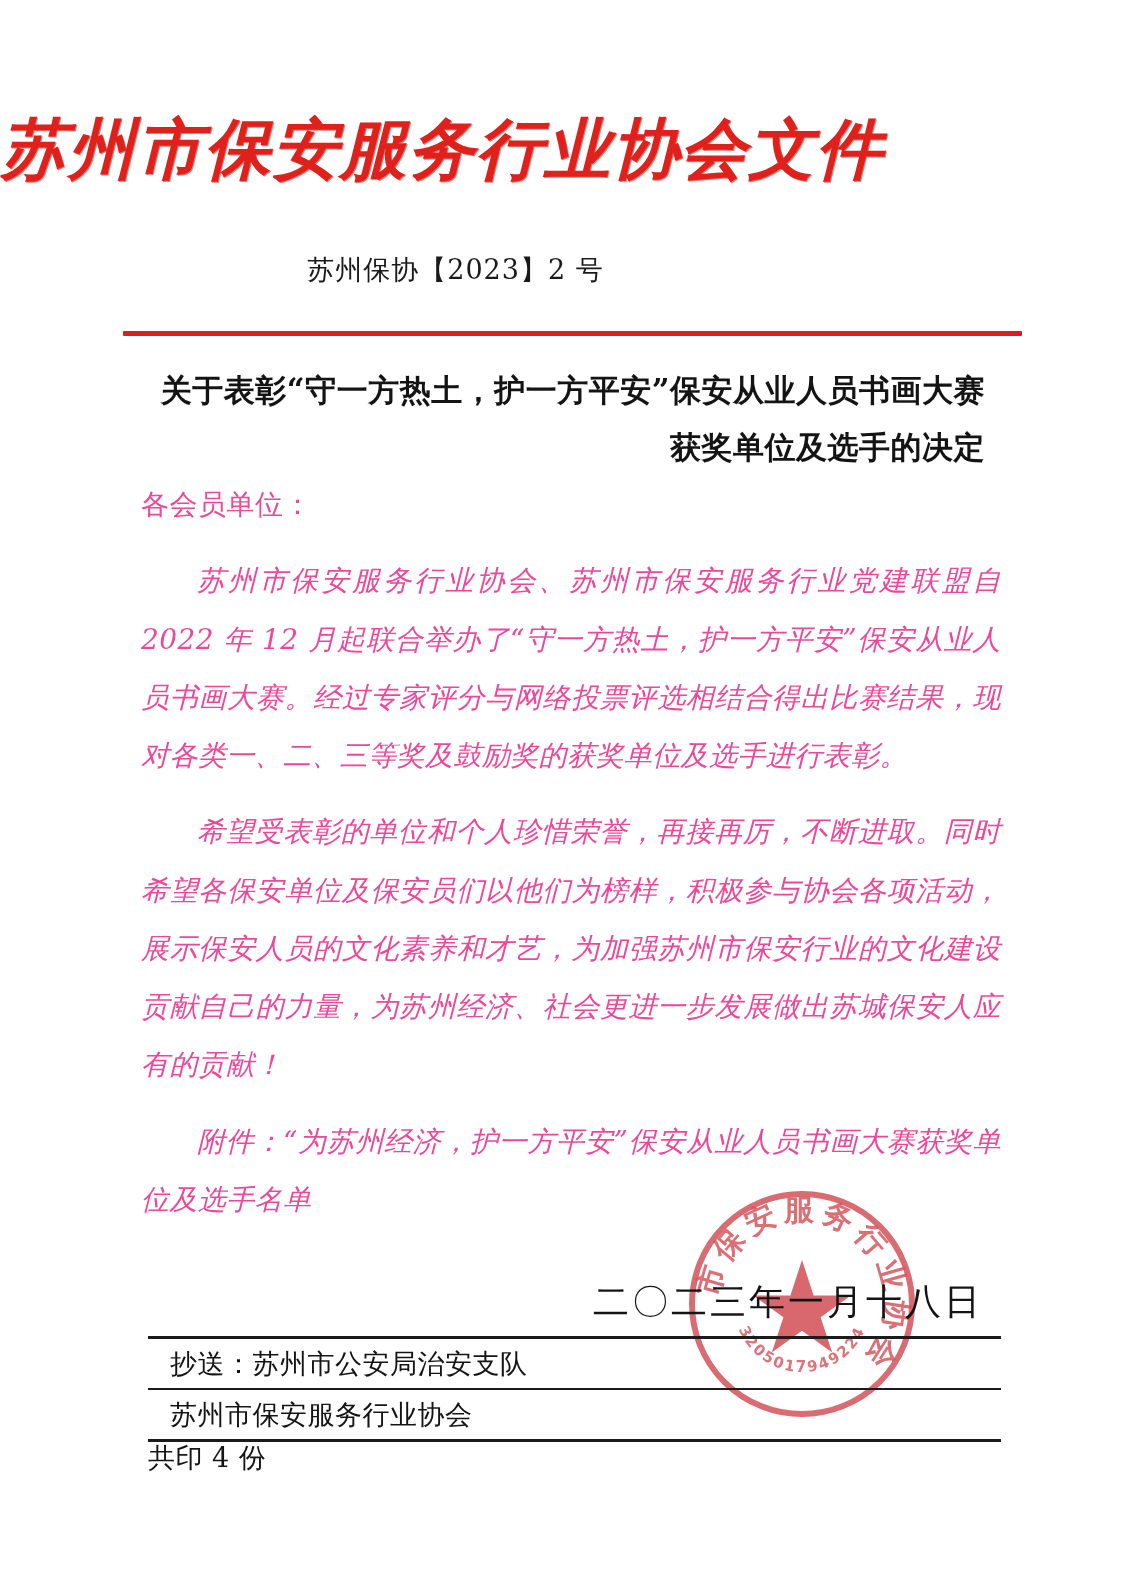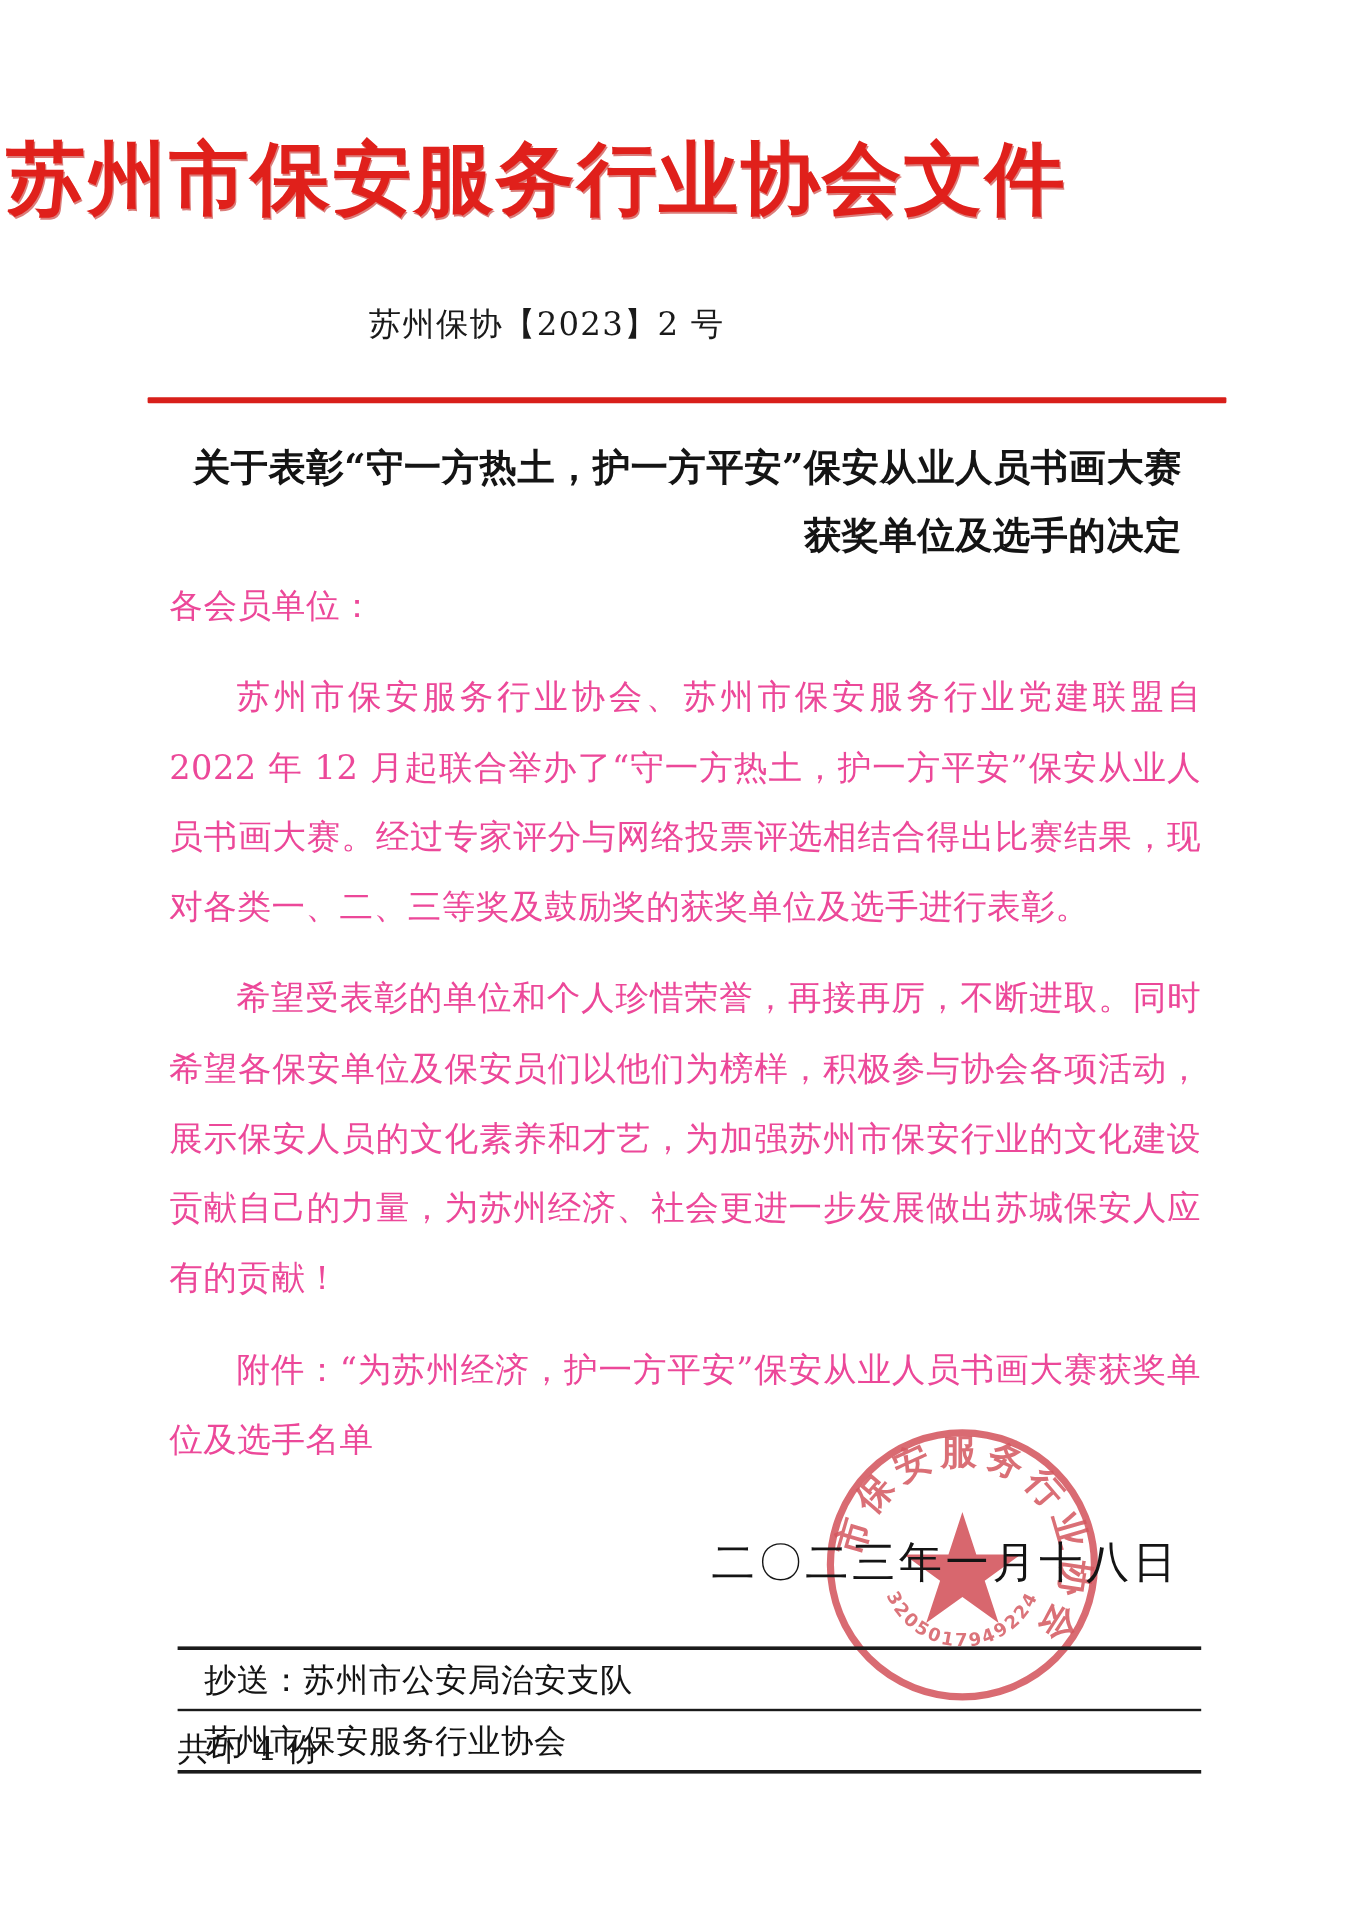--- a/index.html
+++ b/index.html
@@ -18,21 +18,22 @@
     overflow: hidden;
     box-sizing: border-box;
   }
 
   
   .masthead {
     position: absolute;
     left: 0;
     top: 108px;
     width: 889px;
-    text-align: right;
+    text-align: left;
+    font-style: italic;
   }
   .masthead-title {
     color: #e0201b;
     font-family: "DejaVu Serif", "Liberation Serif", serif;
     font-weight: bold;
     font-size: 66px;
     letter-spacing: 2px;
     line-height: 1.25;
     white-space: nowrap;
     text-shadow: 1px 1px 0 rgba(190,20,15,0.55);
@@ -87,20 +88,21 @@
     letter-spacing: 0.5px;
   }
   .para {
     font-size: 28px;
     line-height: 2.08;
     text-align: justify;
     text-justify: inter-ideograph;
     text-indent: 2em;
     margin: 0;
     letter-spacing: 0.4px;
+    font-style: italic;
   }
   .para-gap { height: 26px; }
   .para-gap-sm { height: 18px; }
 
   
   .date-line {
     position: absolute;
     left: 147px;
     top: 1278px;
     width: 860px;
@@ -122,21 +124,20 @@
     pointer-events: none;
   }
   .seal svg { display: block; width: 232px; height: 232px; }
 
   
   .footer {
     position: absolute;
     left: 148px;
     top: 1336px;
     width: 853px;
-    margin-top: 36px;
   }
   .footer-rule {
     height: 3px;
     background: #1b1b1b;
     width: 100%;
   }
   .footer-rule.thin { height: 2px; }
   .footer-row {
     display: flex;
     align-items: center;

